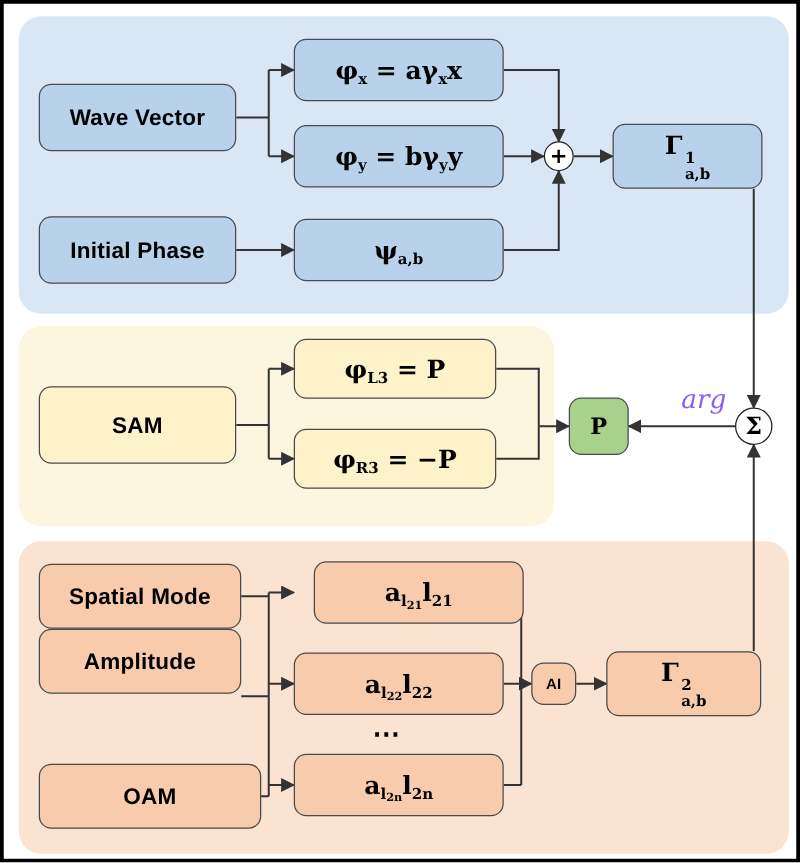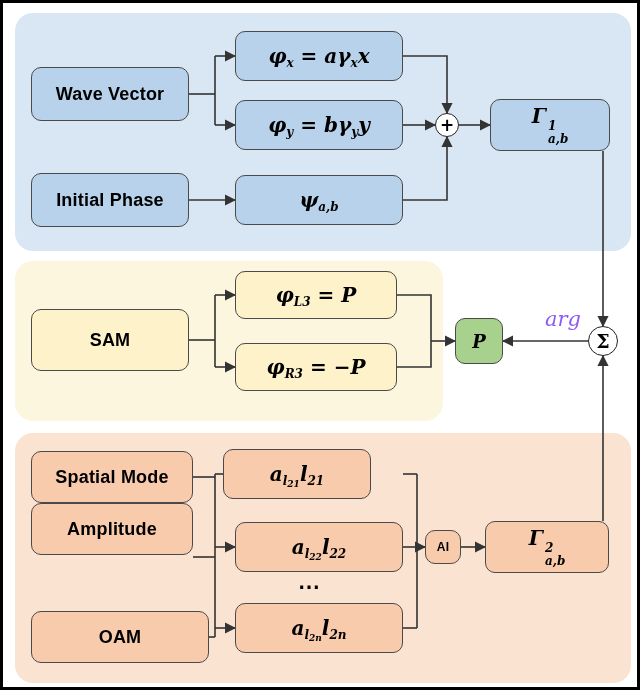--- a/index.html
+++ b/index.html
@@ -11,21 +11,21 @@
   .panel-orange{background:var(--panel_orange);left:12px;top:430px;width:616px;height:250px;}
   .wires{position:absolute;left:0;top:0;z-index:1;}
   .wire{stroke:var(--stroke);stroke-width:1.6;fill:none;}
   .box{position:absolute;box-sizing:border-box;border:1.6px solid #4a4a4a;border-radius:10px;
        display:flex;align-items:center;justify-content:center;z-index:2;color:#000;}
   .box-blue{background:var(--box_blue);}
   .box-yellow{background:var(--box_yellow);}
   .box-orange{background:var(--box_orange);}
   .box-green{background:var(--box_green);}
   .lbl{font-weight:bold;font-size:18px;letter-spacing:.2px;}
-  .formula{font-family:"DejaVu Serif",serif;font-style:italic;font-weight:bold;font-size:20px;align-items:center;}
+  .formula{font-family:"DejaVu Serif",serif;font-weight:bold;font-size:20px;align-items:center;}
   .formula sub{font-size:12px;line-height:0;vertical-align:-4px;}
   .formula sub.sub2{font-size:9px;vertical-align:-6px;}
   .supsub{display:inline-flex;flex-direction:column;align-items:flex-start;font-size:12px;
           line-height:1.05;vertical-align:-7px;margin-left:2px;}
   .circle{position:absolute;box-sizing:border-box;border:1.8px solid #222;border-radius:50%;background:#fff;
           display:flex;align-items:center;justify-content:center;z-index:2;font-weight:bold;}
   .plus-circle{left:432px;top:110px;width:24px;height:24px;font-size:17px;font-family:"DejaVu Sans",sans-serif;}
   .sigma-circle{left:585px;top:323px;width:30px;height:30px;font-size:19px;font-family:"DejaVu Serif",serif;}
   .arg{position:absolute;left:534px;top:304px;width:52px;text-align:center;z-index:2;
        font-family:"DejaVu Serif",serif;font-style:italic;font-size:21px;color:#8b5cf6;}
@@ -131,21 +131,21 @@
 
   <div class="box box-orange lbl" style="left:28px;top:448px;width:162px;height:52px">
     <span>Spatial Mode</span>
   </div>
   <div class="box box-orange lbl" style="left:28px;top:500px;width:162px;height:52px">
     <span>Amplitude</span>
   </div>
   <div class="box box-orange lbl" style="left:28px;top:608px;width:178px;height:52px">
     <span>OAM</span>
   </div>
-  <div class="box box-orange formula" style="left:220px;top:446px;width:148px;height:50px">
+  <div class="box box-orange formula" style="left:248px;top:446px;width:168px;height:50px">
     <span><span>a</span><sub>l</sub><sub class="sub2">21</sub><span>l</span><sub>21</sub></span>
   </div>
   <div class="box box-orange formula" style="left:232px;top:519px;width:168px;height:50px">
     <span><span>a</span><sub>l</sub><sub class="sub2">22</sub><span>l</span><sub>22</sub></span>
   </div>
   <div class="dots">⋯</div>
   <div class="box box-orange formula" style="left:232px;top:600px;width:168px;height:50px">
     <span><span>a</span><sub>l</sub><sub class="sub2">2n</sub><span>l</span><sub>2n</sub></span>
   </div>
   <div class="box box-orange lbl" style="left:422px;top:527px;width:36px;height:34px;font-size:12px">

